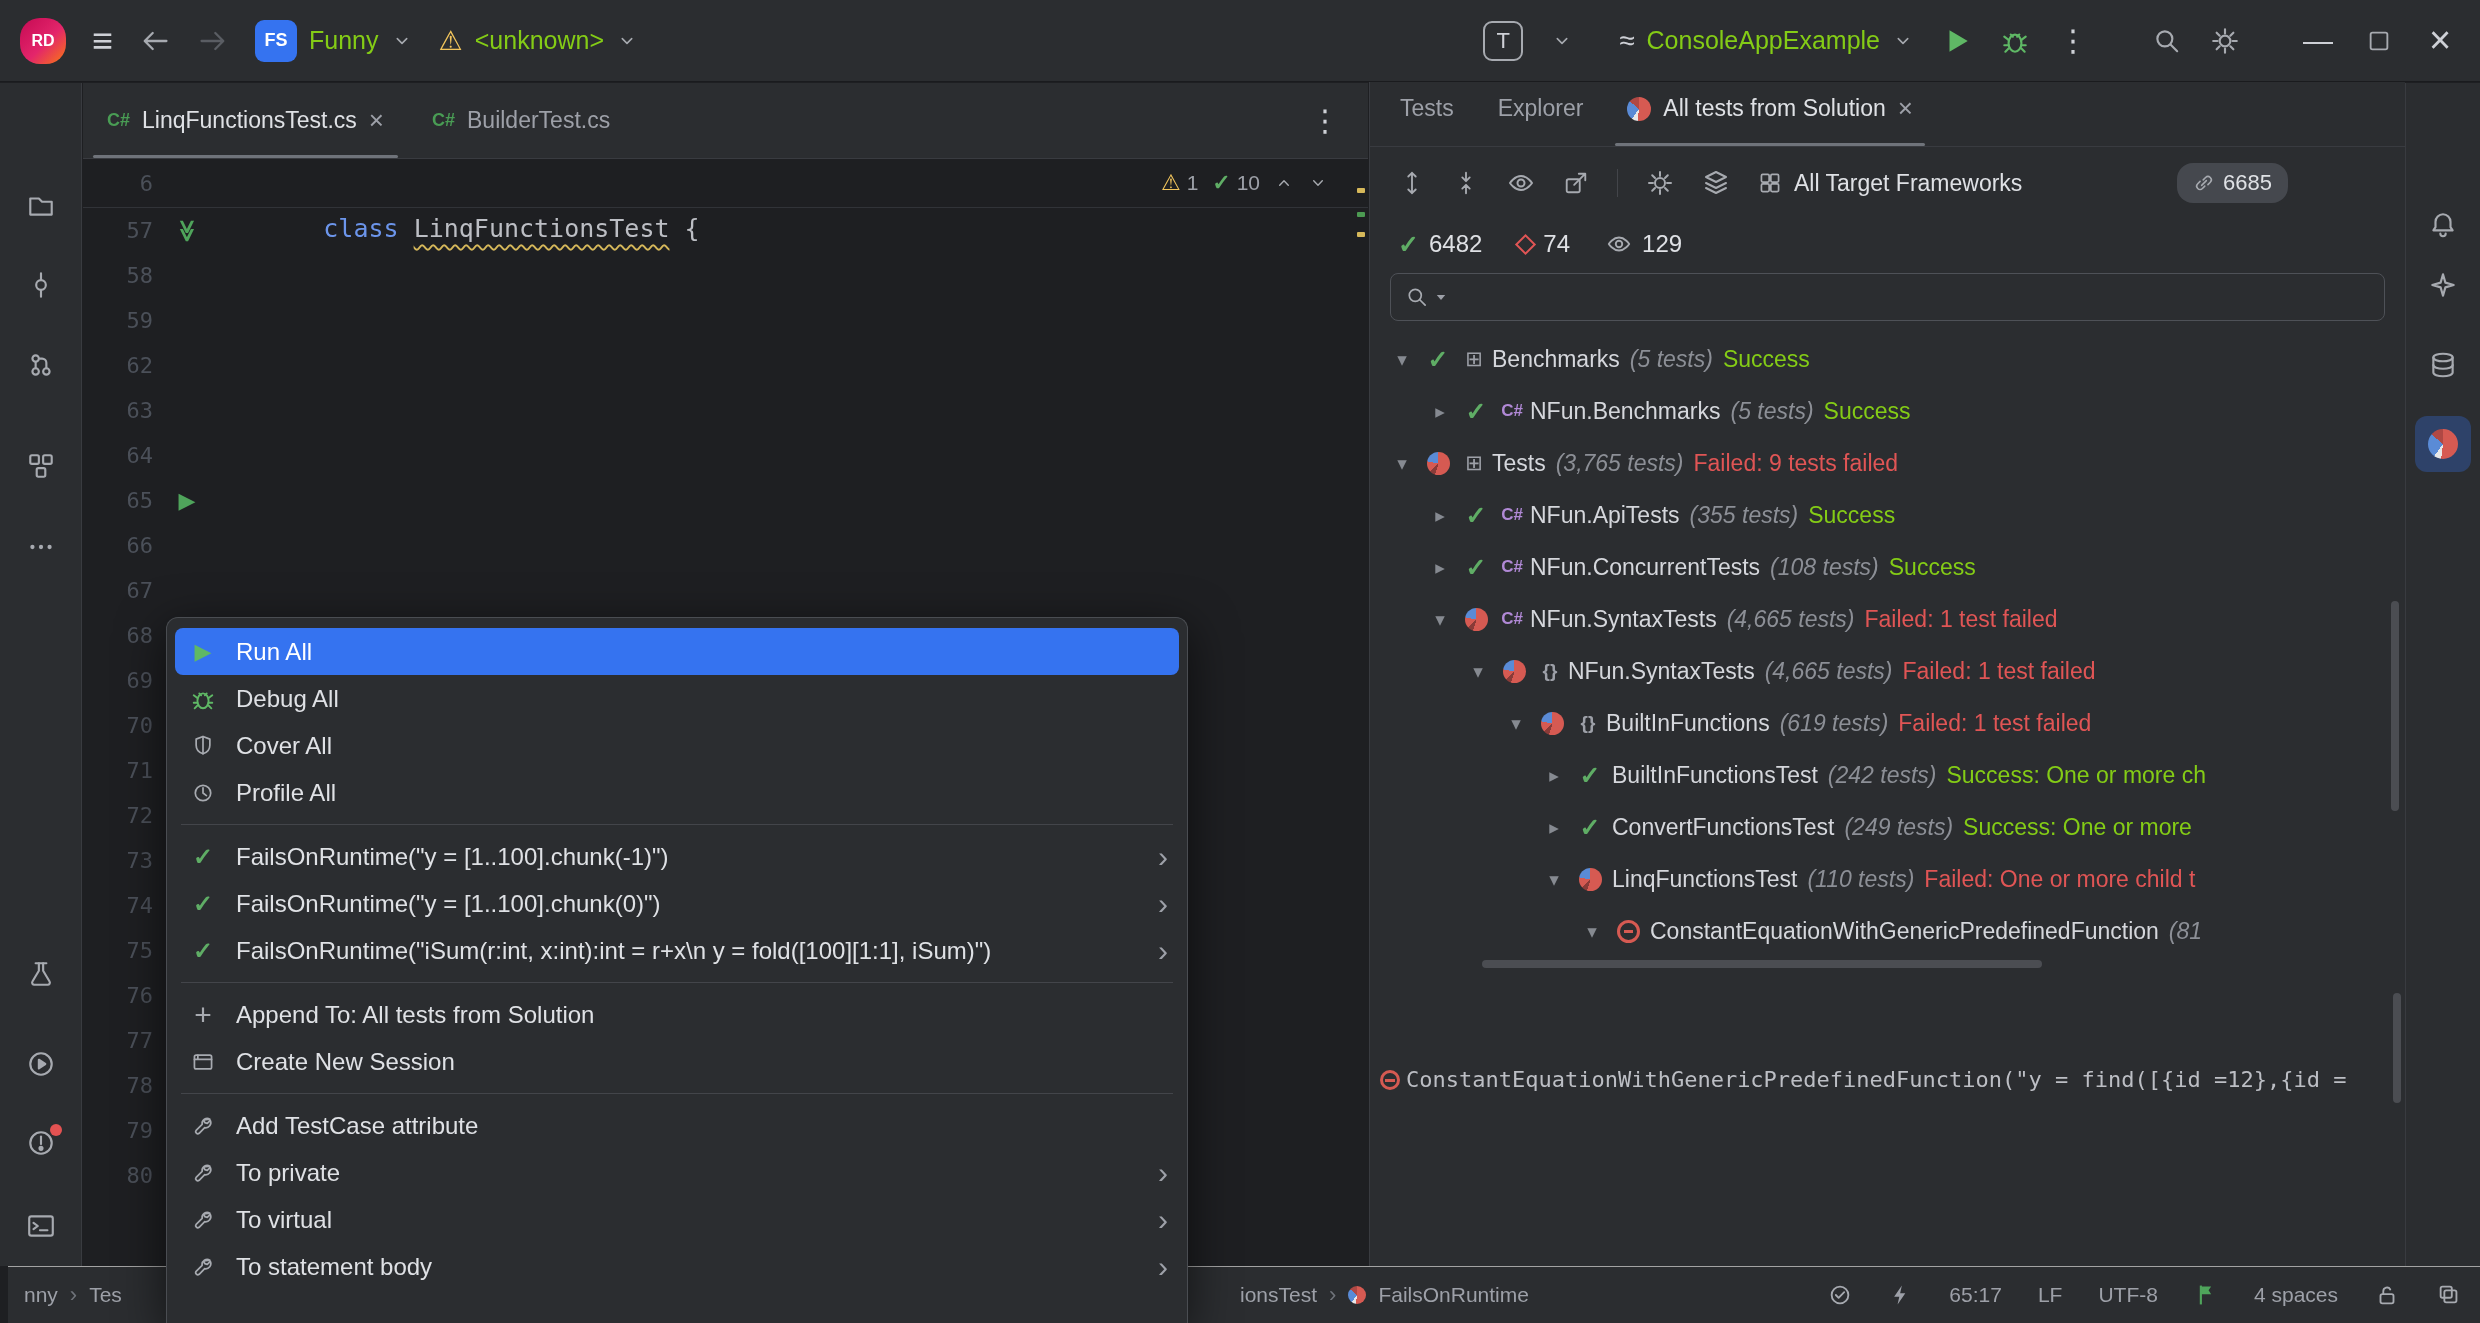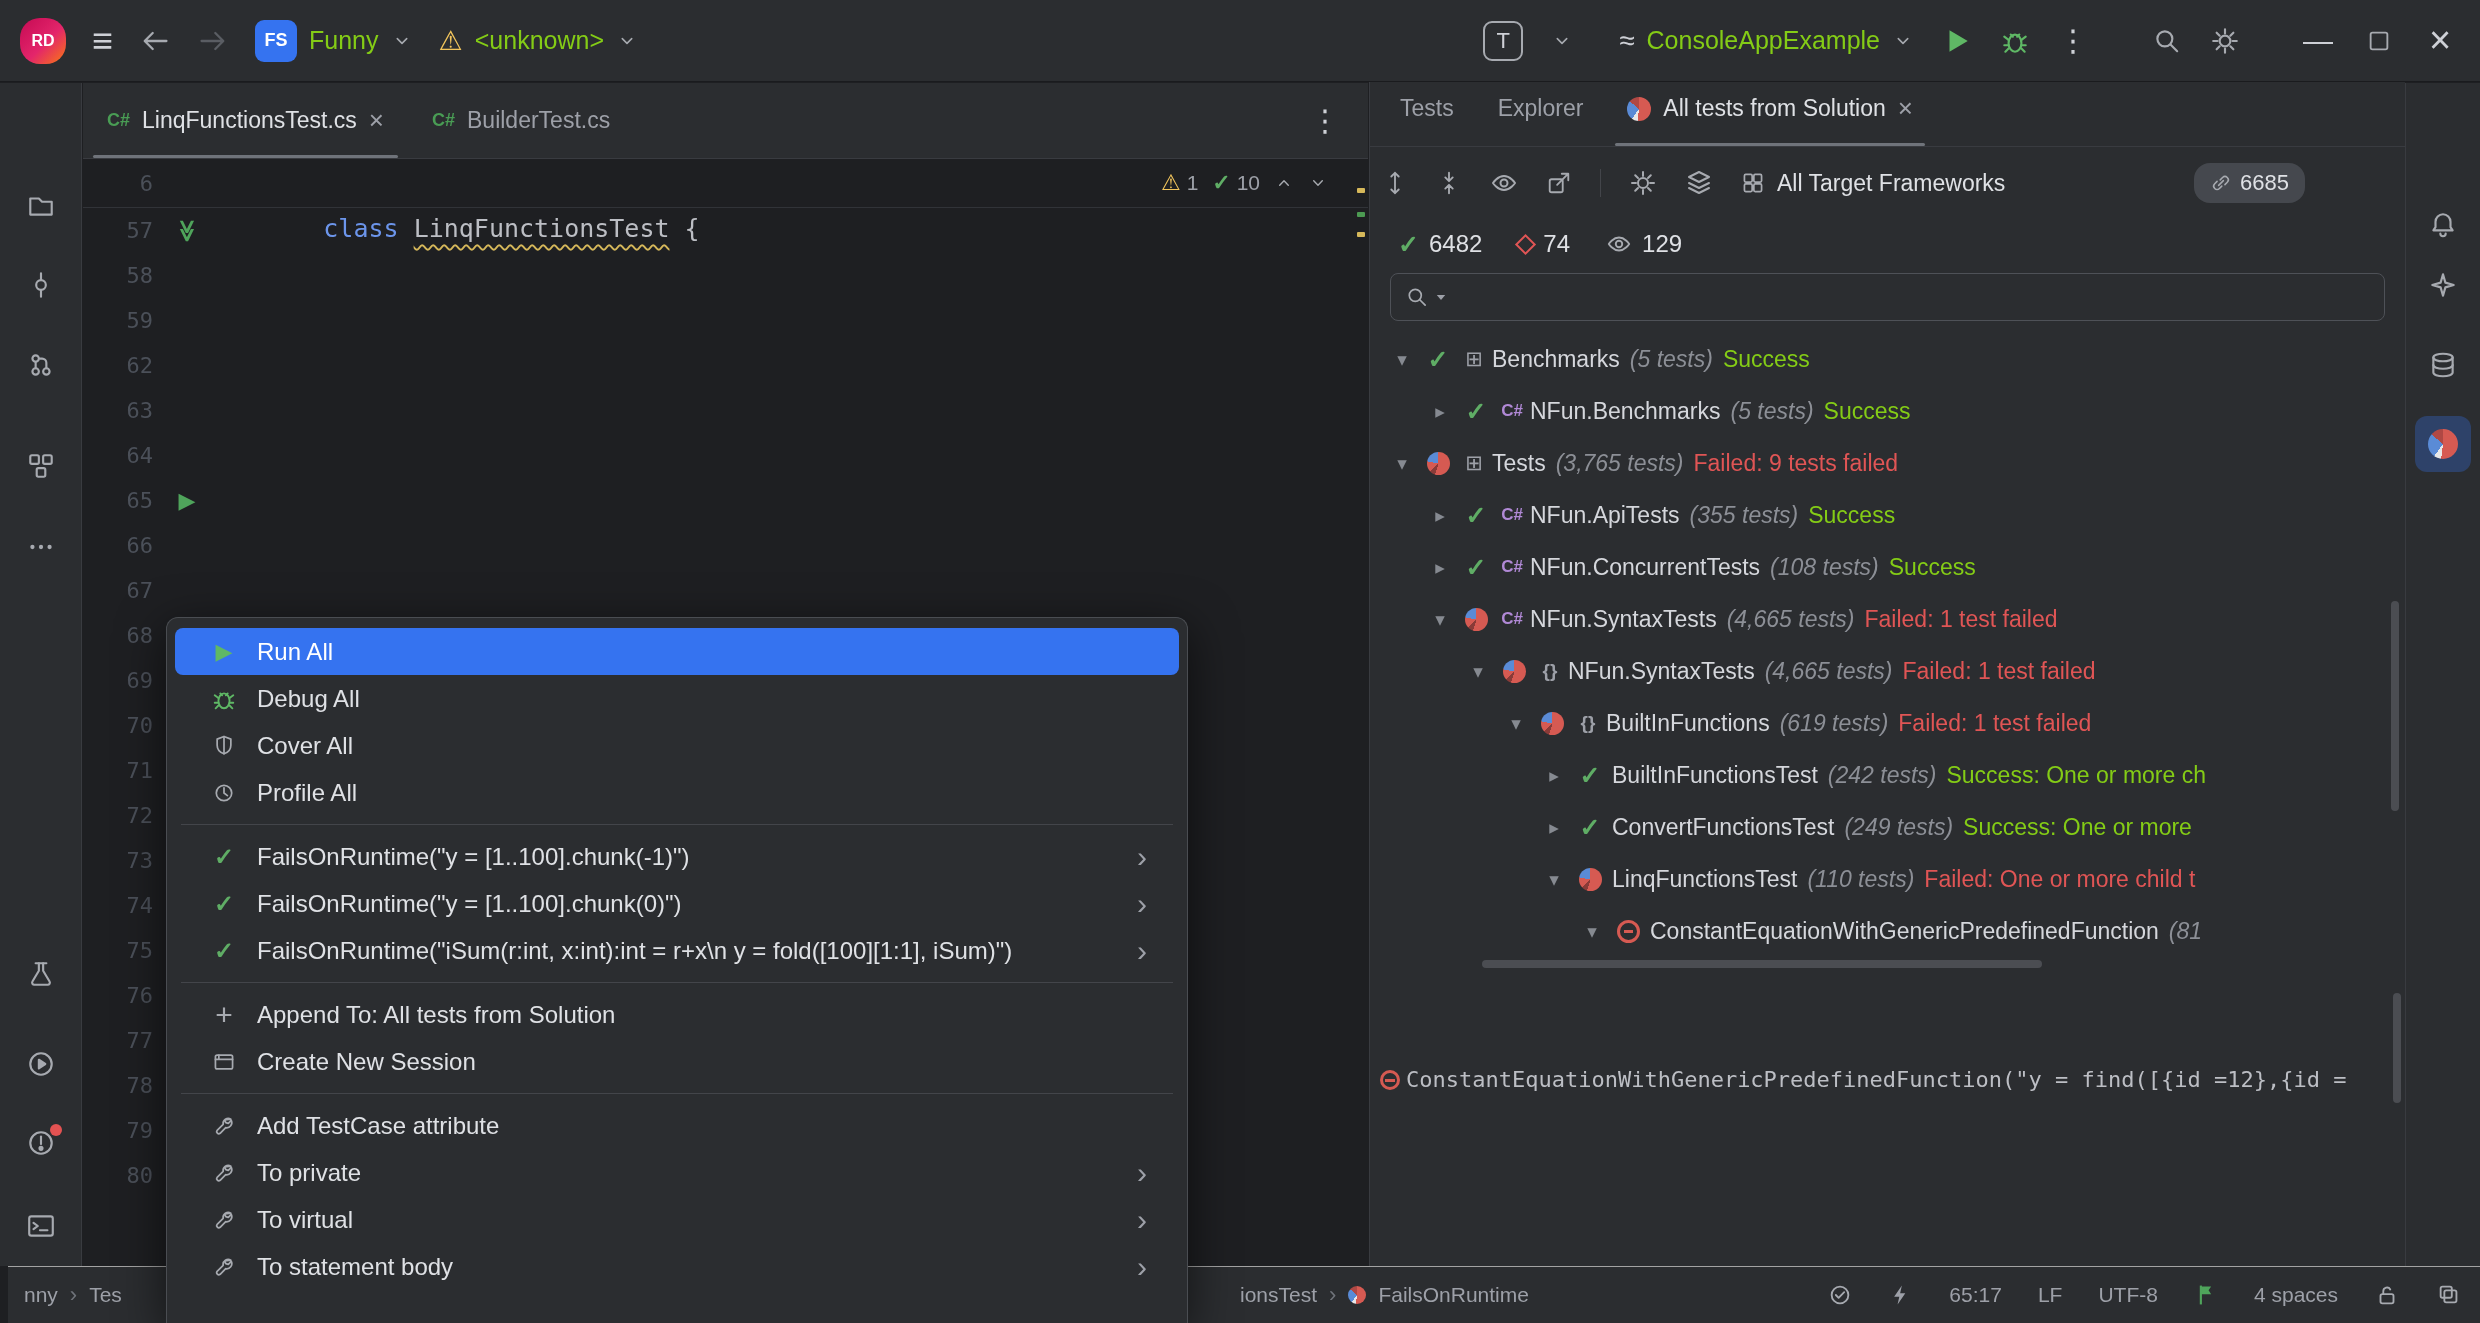--- a/index.html
+++ b/index.html
@@ -54,36 +54,36 @@
   .fragline{position:absolute;left:1146px;padding-left:0}
   .c-d{color:#BCBEC4}.c-kw{color:#6C95EB}
   .u-yellow{text-decoration:underline wavy #D6B85A 1.5px;text-underline-offset:7px}
   .inspect{position:absolute;top:8px;right:34px;display:flex;align-items:center;gap:14px;font-size:21px;color:#9DA0A8;background:#1E1F22;padding:2px 6px}
   .inspect .w{color:#F2C55C;font-size:22px}.inspect .g{color:#5FAD65;font-size:22px;font-weight:bold}
   .escroll{position:absolute;top:0;right:0;width:14px;bottom:0}
   .emark{position:absolute;right:3px;width:8px;height:5px;border-radius:1px}
 
   
   .popup{position:absolute;left:166px;top:617px;width:1022px;bottom:0;background:#2B2D30;border:1px solid #4A4D52;border-bottom:none;border-radius:12px 12px 0 0;box-shadow:0 12px 48px rgba(0,0,0,.6);padding:10px 8px;z-index:50}
-  .pitem{height:47px;display:flex;align-items:center;gap:16px;padding:0 32px;font-size:24px;color:#DFE1E5;border-radius:8px;position:relative}
+  .pitem{height:47px;display:flex;align-items:center;gap:16px;padding:0 11px;font-size:24px;color:#DFE1E5;border-radius:8px;position:relative}
   .pitem.selected{background:#3573F0;color:#fff}
   .picon{width:34px;display:flex;justify-content:center;align-items:center}
   .prun::before{content:"▶";color:#5FB865;font-size:22px}
   .pplus::before{content:"+";color:#A7AAB0;font-size:30px;line-height:1}
   .pcheck{width:34px;text-align:center;color:#5FAD65;font-size:24px;font-weight:bold}
   .parrow{margin-left:auto;color:#9DA0A8;font-size:30px;line-height:1}
   .psep{height:1px;background:#43454A;margin:8px 6px}
 
   
   .panel{position:absolute;top:71px;left:1369px;width:1036px;bottom:57px;background:#2B2D30;border-left:1px solid #393B40;display:flex;flex-direction:column;overflow:hidden}
   .ptabs{height:76px;flex:0 0 76px;border-bottom:1px solid #393B40;display:flex;align-items:stretch;padding:0 8px}
   .ptab{display:flex;align-items:center;gap:12px;padding:0 22px;font-size:23px;color:#9DA0A8;position:relative}
   .ptab.active{color:#DFE1E5}
   .ptab.active::after{content:"";position:absolute;left:10px;right:10px;bottom:0;height:3px;background:#6F737A;border-radius:2px}
-  .ptoolbar{height:72px;flex:0 0 72px;display:flex;align-items:center;gap:28px;padding:0 12px}
+  .ptoolbar{height:72px;flex:0 0 72px;display:flex;align-items:center;gap:28px;padding:0 29px}
   .tb-sep{width:1px;height:28px;background:#43454A}
   .fw-label{font-size:23px;color:#DFE1E5;display:flex;align-items:center;gap:12px}
   .chip{margin-left:auto;margin-right:88px;background:#45484E;border-radius:16px;height:40px;display:flex;align-items:center;gap:8px;padding:0 16px;font-size:22px;color:#DFE1E5}
   .pcounts{height:50px;flex:0 0 50px;display:flex;align-items:center;gap:36px;padding:0 28px;font-size:24px;color:#DFE1E5}
   .cnt{display:flex;align-items:center;gap:10px}
   .ck{color:#5FAD65;font-size:25px;font-weight:bold}
   .faildiamond{width:15px;height:15px;border:2.5px solid #E05555;transform:rotate(45deg)}
   .psearch{flex:0 0 48px;margin:4px 20px 0;height:48px;border:1px solid #4E5157;border-radius:8px;display:flex;align-items:center;gap:6px;padding:0 14px}
   .tri{width:0;height:0;border-left:6px solid transparent;border-right:6px solid transparent;border-top:7px solid #9DA0A8}
   .tree{flex:0 0 636px;padding-top:12px;overflow:hidden;position:relative}

